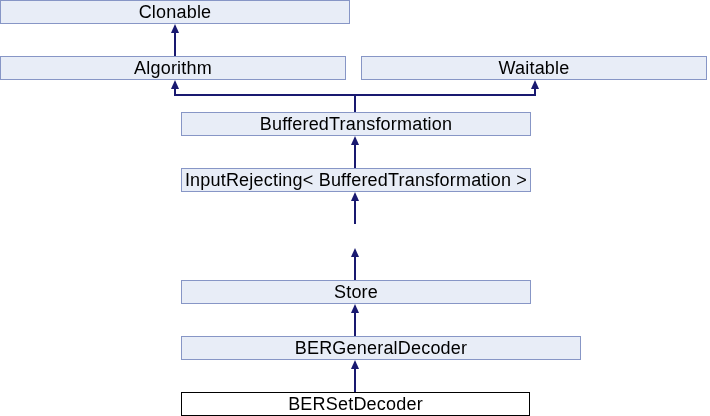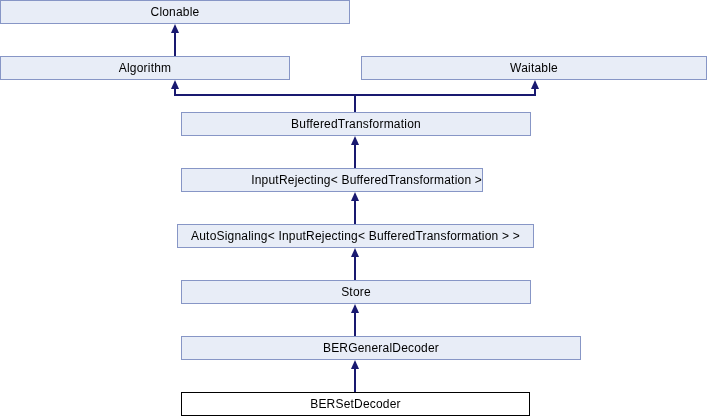--- a/index.html
+++ b/index.html
@@ -17,21 +17,21 @@
   }
   .node {
     position: absolute;
     box-sizing: border-box;
     height: 24px;
     background: #E8EDF7;
     border: 1px solid #8796C6;
     display: flex;
     align-items: center;
     justify-content: center;
-    font-size: 12px;
+    font-size: 18px;
     letter-spacing: 0.2px;
     color: #000000;
     cursor: pointer;
   }
   .node.current {
     background: #FFFFFF;
     border-color: #000000;
     cursor: default;
   }
   .node span {
@@ -58,39 +58,36 @@
 </style>
 </head>
 <body>
 
 <div id="diagram">
 
   <div class="node" style="left:0px; top:0px; width:350px;">
     <span>Clonable</span>
   </div>
 
-  <div class="node" style="left:0px; top:56px; width:290px;">
+  <div class="node" style="left:0px; top:56px; width:346px;">
     <span>Algorithm</span>
   </div>
 
   <div class="node" style="left:361px; top:56px; width:346px;">
     <span>Waitable</span>
   </div>
 
   <div class="node" style="left:181px; top:112px; width:350px;">
     <span>BufferedTransformation</span>
   </div>
 
-  <div class="node" style="left:181px; top:168px; width:302px;justify-content:flex-end;">
+  <div class="node" style="left:181px; top:168px; width:350px;">
     <span>InputRejecting&lt; BufferedTransformation &gt;</span>
   </div>
 
-  <div class="node" style="left:177px; top:224px; width:357px;">
-    <span>AutoSignaling&lt; InputRejecting&lt; BufferedTransformation &gt; &gt;</span>
-  </div>
 
   <div class="node" style="left:181px; top:280px; width:350px;align-items:center;">
     <span>Store</span>
   </div>
 
   <div class="node" style="left:181px; top:336px; width:400px;">
     <span>BERGeneralDecoder</span>
   </div>
 
   <div class="node current" style="left:181px; top:392px; width:349px;justify-content:center;">

